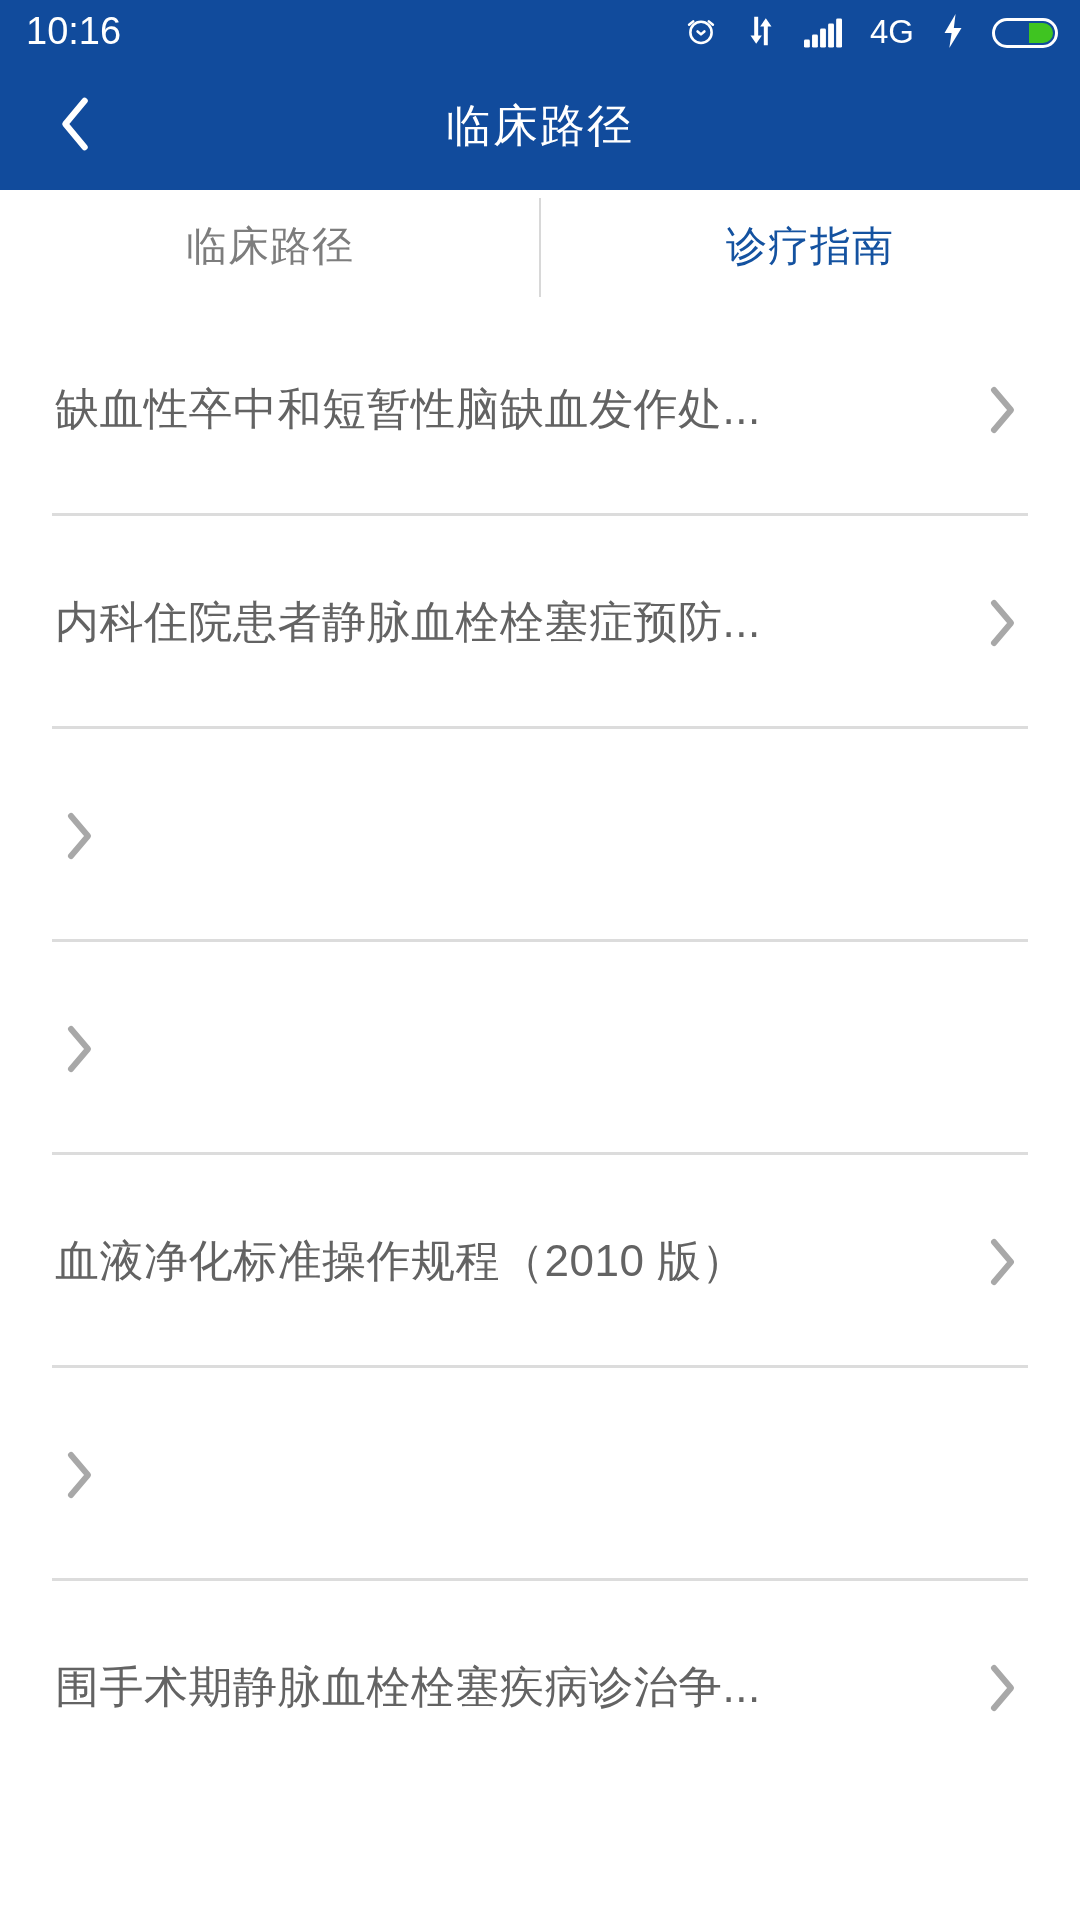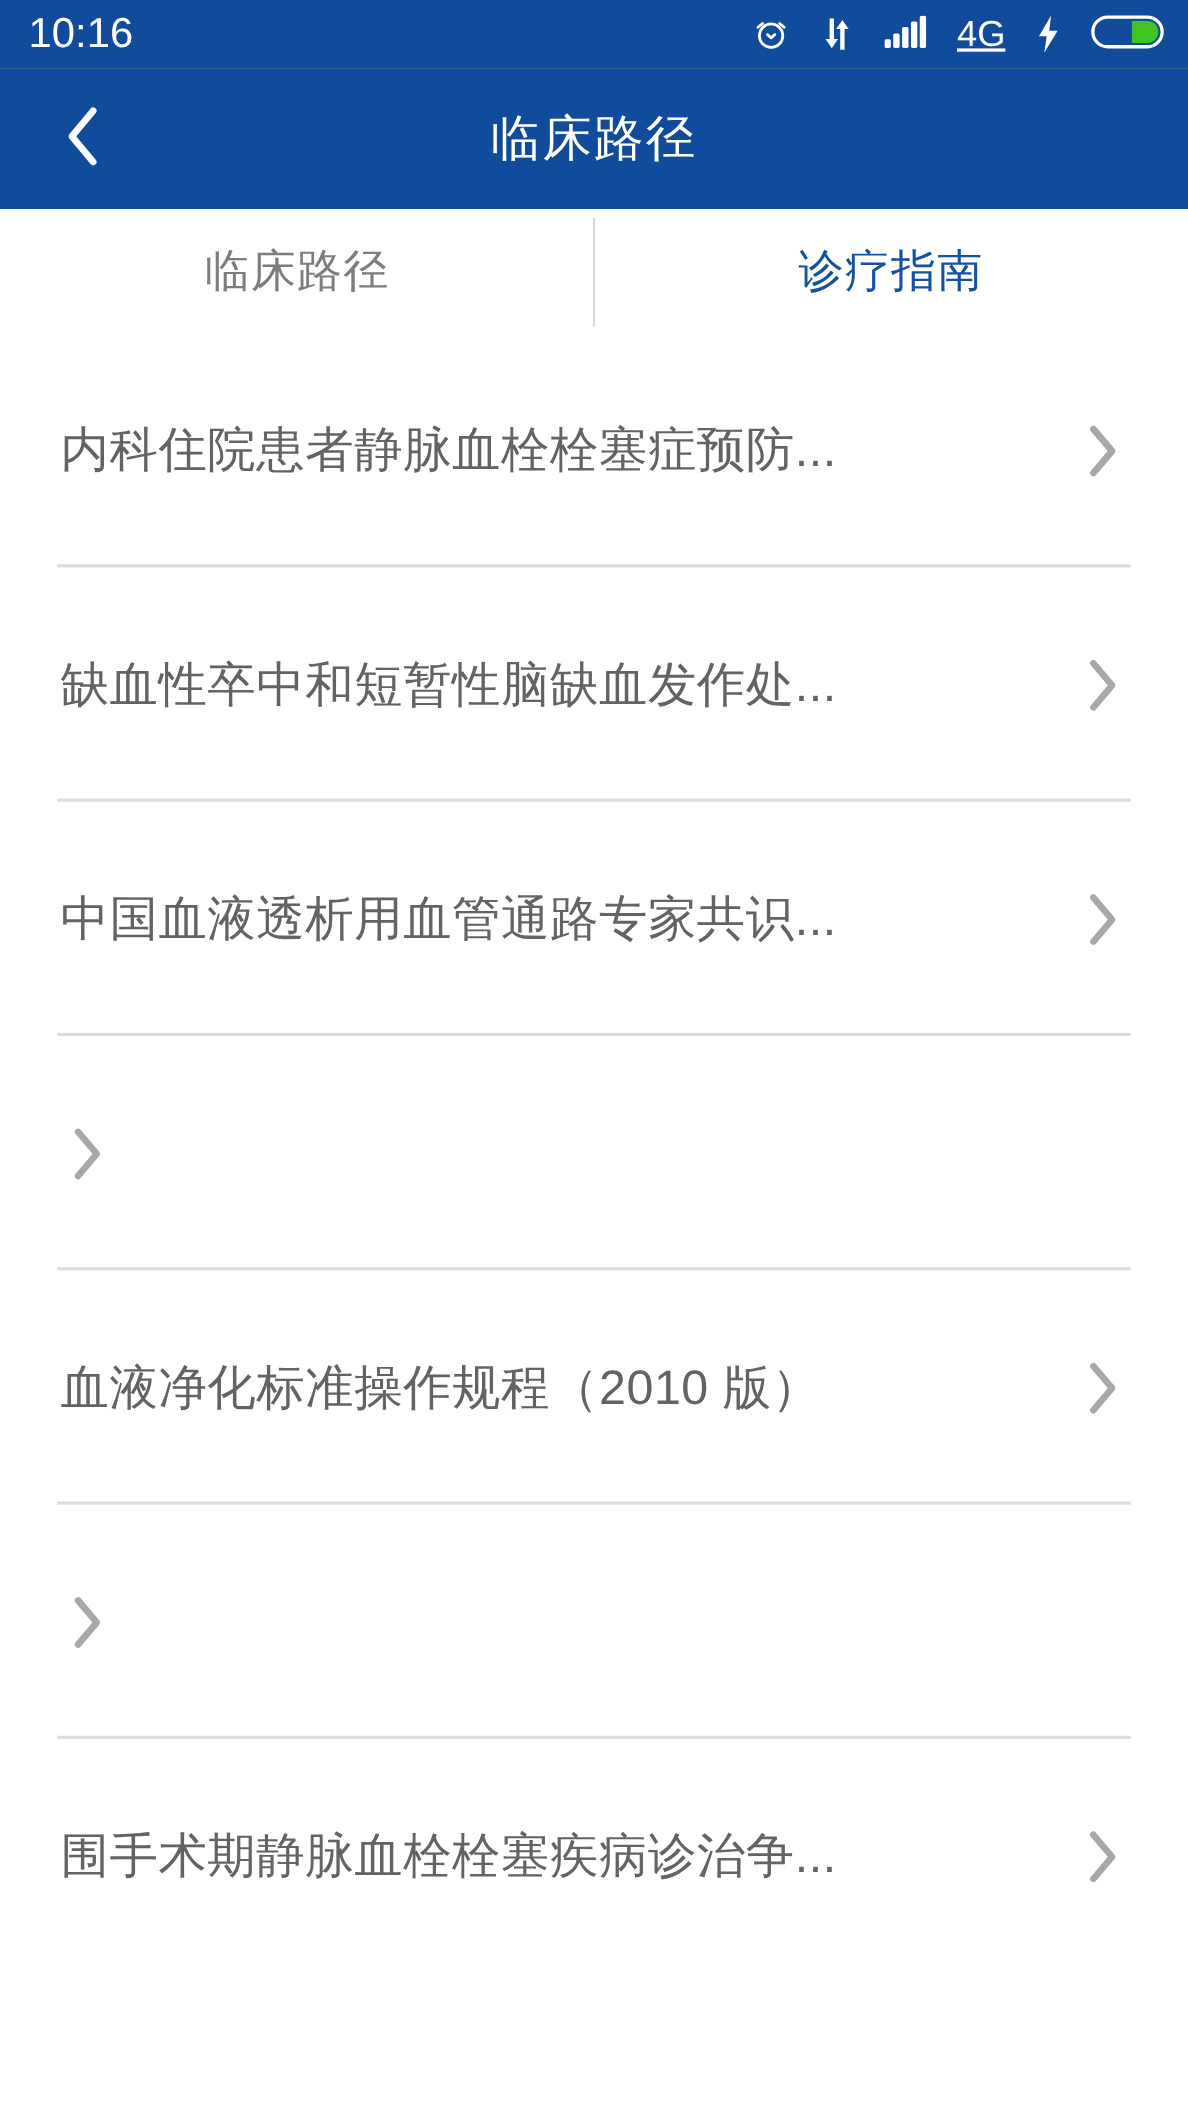--- a/index.html
+++ b/index.html
@@ -12,21 +12,21 @@
   #app { position:relative; width:1080px; height:1724px; background:#fde047; }
 
   
   .statusbar {
     height:62px; background:#114b9c;
     display:flex; align-items:center;
     padding:0 22px 0 26px;
     color:#ffffff;
   }
   .status-time { font-size:38px; font-weight:400; letter-spacing:0px; line-height:1; }
-  .status-right { margin-left:auto; display:flex; align-items:flex-start; gap:28px;text-decoration:underline; }
+  .status-right { margin-left:auto; display:flex; align-items:flex-end; gap:28px; }
   .sb-icon { display:flex; align-items:center; }
   .status-net { font-size:33px; font-weight:400; line-height:1; }
 
   
   .battery {
     width:66px; height:30px; border:3px solid #fff; border-radius:15px;
     position:relative; display:flex; align-items:center;
     padding:2px; overflow:hidden;
   }
   .battery-fill {
@@ -152,42 +152,41 @@
     </div>
     <div class="tab-divider"></div>
     <div class="tab active">
       <span>诊疗指南</span>
     </div>
   </div>
 
   <div class="list">
 
     <div class="list-item">
+      <div class="item-title">缺血性卒中和短暂性脑缺血发作处...</div>
+      <div class="item-chevron">
+        <svg width="34" height="50" viewBox="0 0 17 25" fill="none" stroke="#a8a8a8" stroke-width="3" stroke-linecap="round" stroke-linejoin="round">
+            <path d="M4 2.5 L12.5 12.5 L4 22.5"></path>
+          </svg>
+      </div>
+      <div class="divider"></div>
+    </div>
+
+    <div class="list-item">
       <div class="item-title">内科住院患者静脉血栓栓塞症预防...</div>
       <div class="item-chevron">
         <svg width="34" height="50" viewBox="0 0 17 25" fill="none" stroke="#a8a8a8" stroke-width="3" stroke-linecap="round" stroke-linejoin="round">
             <path d="M4 2.5 L12.5 12.5 L4 22.5"></path>
           </svg>
       </div>
       <div class="divider"></div>
     </div>
 
-    <div class="list-item">
-      <div class="item-title">缺血性卒中和短暂性脑缺血发作处...</div>
-      <div class="item-chevron">
-        <svg width="34" height="50" viewBox="0 0 17 25" fill="none" stroke="#a8a8a8" stroke-width="3" stroke-linecap="round" stroke-linejoin="round">
-            <path d="M4 2.5 L12.5 12.5 L4 22.5"></path>
-          </svg>
-      </div>
-      <div class="divider"></div>
-    </div>
-
-
-    <div class="list-item">
-      <div class="item-title">中国血液透析用血管通路专家共识...</div>
+
+    <div class="list-item">
       <div class="item-chevron">
         <svg width="34" height="50" viewBox="0 0 17 25" fill="none" stroke="#a8a8a8" stroke-width="3" stroke-linecap="round" stroke-linejoin="round">
             <path d="M4 2.5 L12.5 12.5 L4 22.5"></path>
           </svg>
       </div>
       <div class="divider"></div>
     </div>
 
     <div class="list-item">
       <div class="item-chevron">

